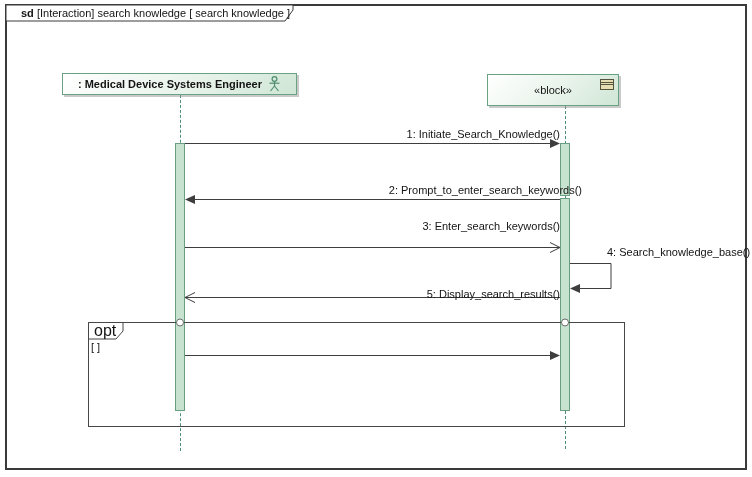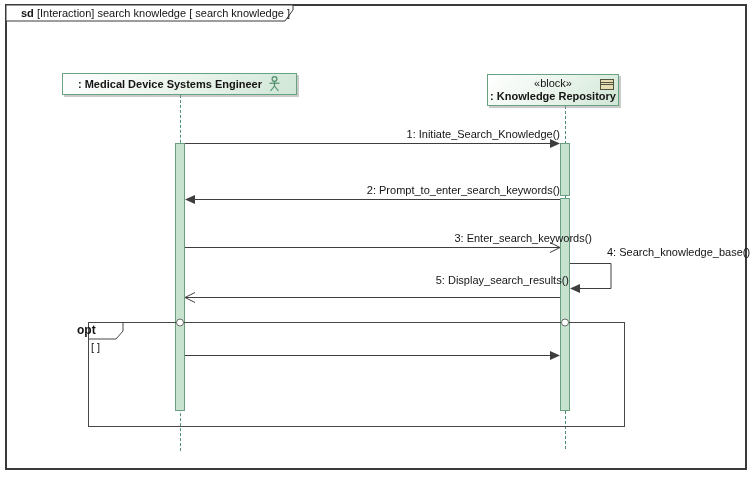--- a/index.html
+++ b/index.html
@@ -47,32 +47,32 @@
   }
   .bar-actor{left:175px;top:143px;height:268px;}
   .bar-block-1{left:560px;top:143px;height:53px;}
   .bar-block-2{left:560px;top:198px;height:213px;}
   
   .fragment{
     left:88px;top:322px;width:537px;height:105px;box-sizing:border-box;
     border:1px solid #474747;
   }
   .fragment-operator{
-    left:77px;top:324px;font-size:12px;font-weight:bold;line-height:13px;
+    left:94px;top:324px;font-size:16px;font-weight:normal;line-height:13px;
   }
   .fragment-guard{
     left:91px;top:341px;font-size:11px;line-height:13px;
   }
   
   .msg-label{
     left:185px;width:375px;text-align:right;font-size:11px;line-height:13px;
     white-space:nowrap;
   }
   .msg-label-self{left:577px;top:246px;font-size:11px;line-height:13px;white-space:nowrap;margin-left:30px;}
-  .ml1{top:128px;} .ml2{top:184px;} .ml3{top:232px;padding-left:32px;} .ml5{top:274px;margin-left:9px;} .ml6{top:340px;}
+  .ml1{top:128px;} .ml2{top:184px;margin-left:22px;} .ml3{top:220px;} .ml5{top:288px;} .ml6{top:340px;}
   svg.overlay{left:0;top:0;pointer-events:none;}
 </style>
 </head>
 <body>
 
 <div class="canvas">
 
   <div class="abs frame"></div>
 
   <div class="abs lifeline lifeline-actor"></div>
@@ -134,21 +134,20 @@
         <line x1="6.5" y1="5.4" x2="6.5" y2="10" stroke="#4f8c6c" stroke-width="1.2"></line>
         <line x1="1.5" y1="7.2" x2="11.5" y2="7.2" stroke="#4f8c6c" stroke-width="1.2"></line>
         <line x1="6.5" y1="10" x2="2.5" y2="15" stroke="#4f8c6c" stroke-width="1.2"></line>
         <line x1="6.5" y1="10" x2="10.5" y2="15" stroke="#4f8c6c" stroke-width="1.2"></line>
       </svg>
     </span>
   </div>
 
   <div class="abs head head-block">
     <span class="stereo">«block»</span>
-    <span class="bname">: Knowledge Repository</span>
     <span class="block-icon" style="display:inline-flex;">
       <svg width="14" height="11" viewBox="0 0 14 11">
         <rect x="0.5" y="0.5" width="13" height="10" fill="#e7ddb3" stroke="#55553f" stroke-width="1"></rect>
         <line x1="0.5" y1="3.5" x2="13.5" y2="3.5" stroke="#55553f" stroke-width="1"></line>
         <line x1="0.5" y1="5.5" x2="13.5" y2="5.5" stroke="#55553f" stroke-width="1"></line>
       </svg>
     </span>
   </div>
 
 </div>

